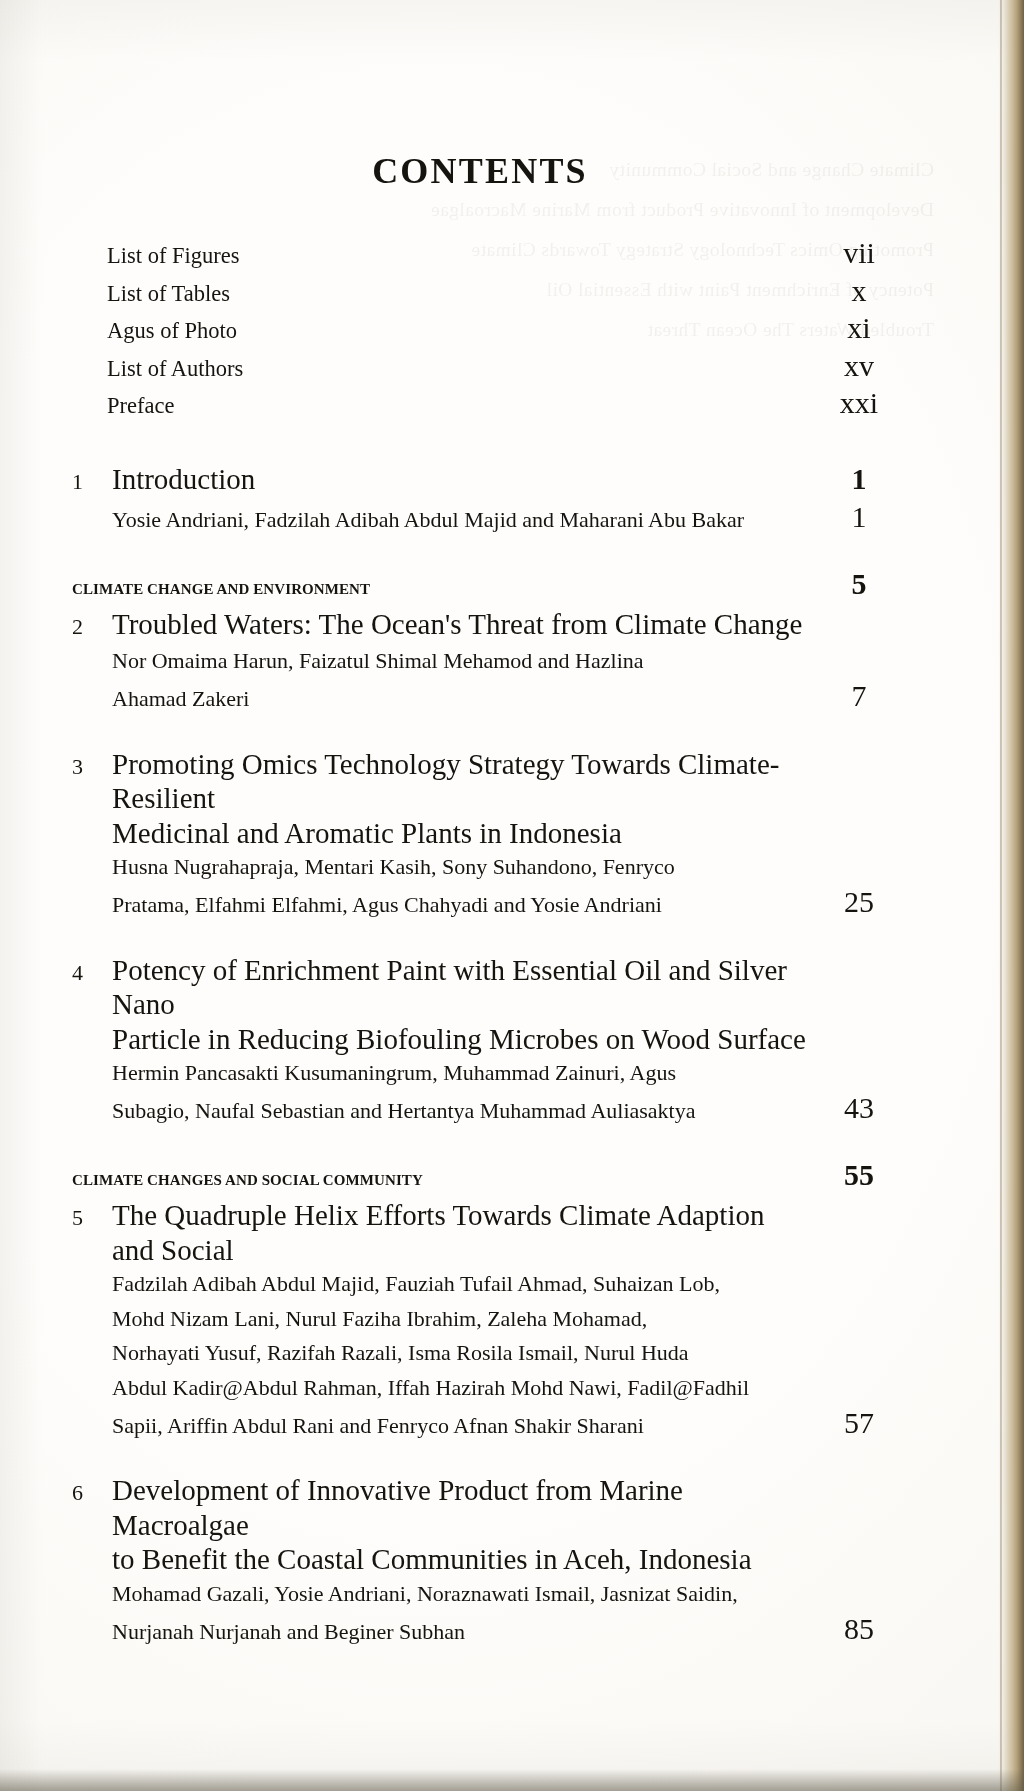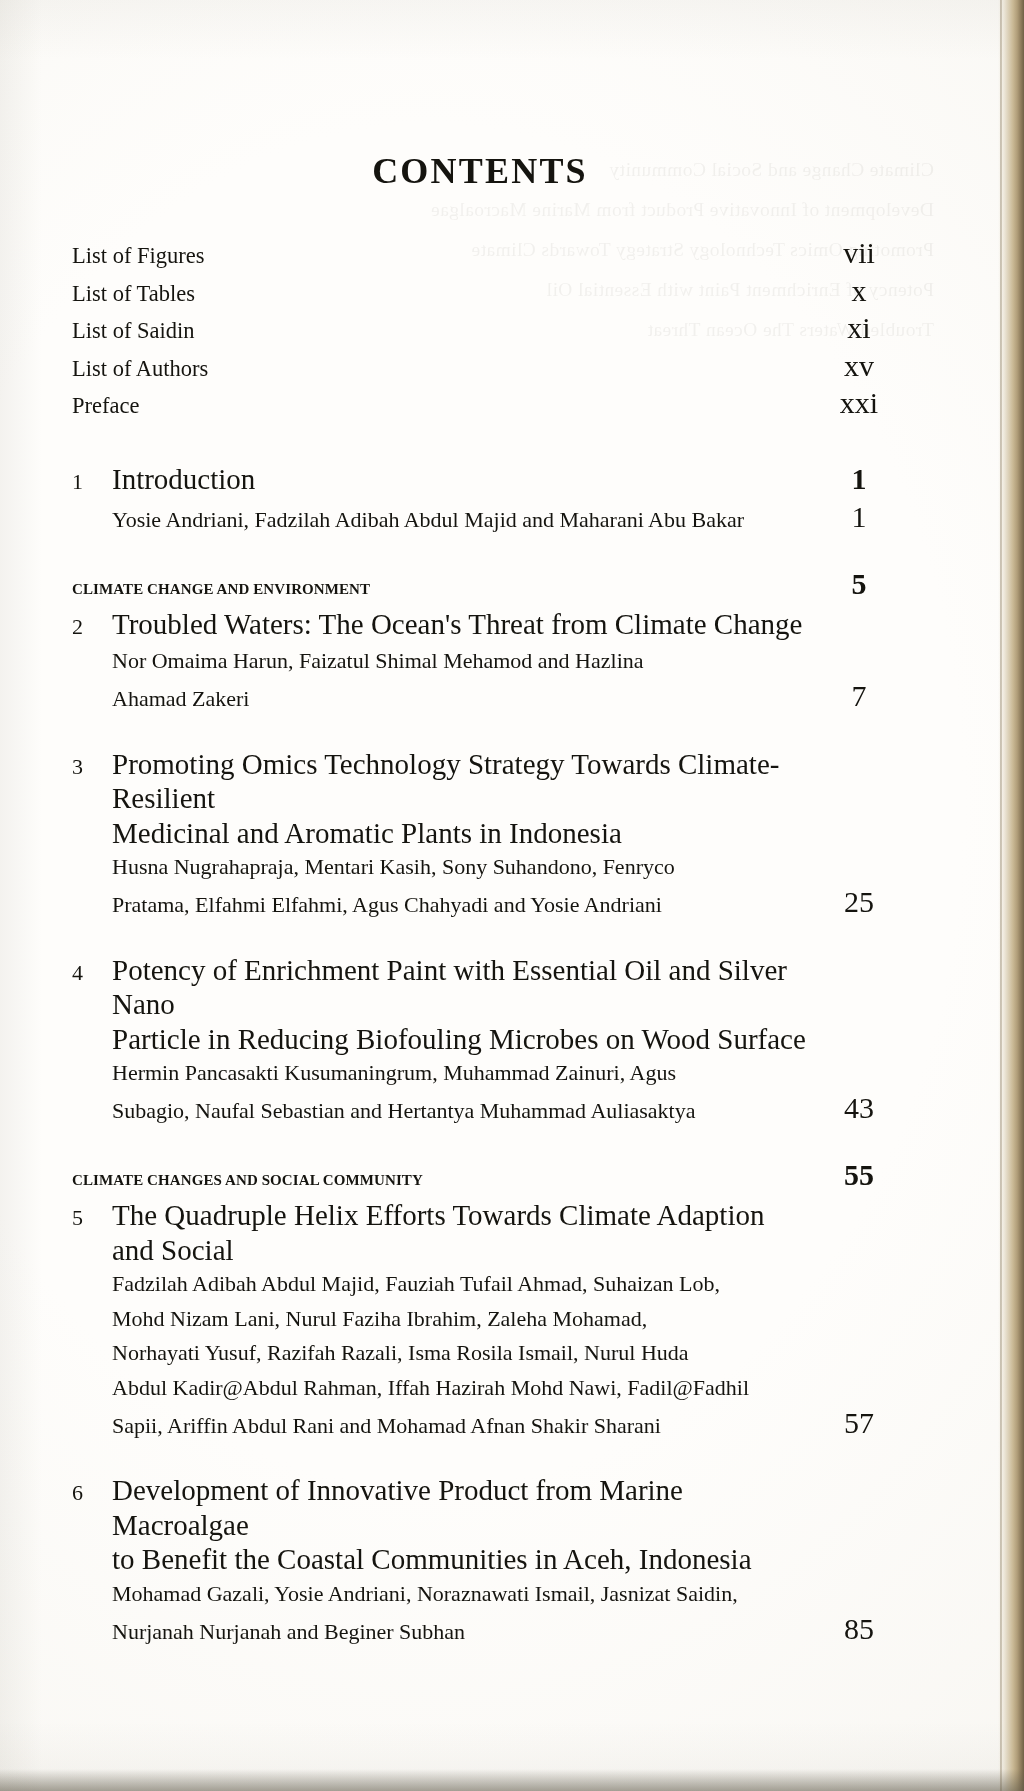--- a/index.html
+++ b/index.html
@@ -119,21 +119,21 @@
     flex: 1 1 auto;
     padding-right: 10px;
   }
   .page-col {
     flex: 0 0 78px;
     text-align: center;
     font-size: 30px;
   }
 
   .front-row { margin: 0; }
-  .front-row .body-col { padding-left: 0; }
+  .front-row .body-col { padding-left: 0; margin-left: 35px; }
 
   .gap-front { height: 38px; }
   .gap-entry { height: 30px; }
 
   .authors {
     font-size: 22px;
   }
   .section-head {
     font-weight: bold;
     letter-spacing: 0.1px;
@@ -164,21 +164,21 @@
 
       <div class="row front-row">
         <div class="body-col">List of Figures</div>
         <div class="page-col">vii</div>
       </div>
       <div class="row front-row">
         <div class="body-col">List of Tables</div>
         <div class="page-col">x</div>
       </div>
       <div class="row front-row">
-        <div class="body-col">List of Saidin</div>
+        <div class="body-col">Agus of Photo</div>
         <div class="page-col">xi</div>
       </div>
       <div class="row front-row">
         <div class="body-col">List of Authors</div>
         <div class="page-col">xv</div>
       </div>
       <div class="row front-row">
         <div class="body-col">Preface</div>
         <div class="page-col">xxi</div>
       </div>
@@ -292,21 +292,21 @@
         <div class="body-col authors">Norhayati Yusuf, Razifah Razali, Isma Rosila Ismail, Nurul Huda</div>
         <div class="page-col"></div>
       </div>
       <div class="row">
         <div class="num-col"></div>
         <div class="body-col authors">Abdul Kadir@Abdul Rahman, Iffah Hazirah Mohd Nawi, Fadil@Fadhil</div>
         <div class="page-col"></div>
       </div>
       <div class="row">
         <div class="num-col"></div>
-        <div class="body-col authors">Sapii, Ariffin Abdul Rani and Mohamad Afnan Shakir Sharani</div>
+        <div class="body-col authors">Sapii, Ariffin Abdul Rani and Fenryco Afnan Shakir Sharani</div>
         <div class="page-col">57</div>
       </div>
 
       <div class="gap-entry"></div>
 
       <div class="row">
         <div class="num-col">6</div>
         <div class="body-col entry-title">Development of Innovative Product from Marine Macroalgae</div>
         <div class="page-col"></div>
       </div>

